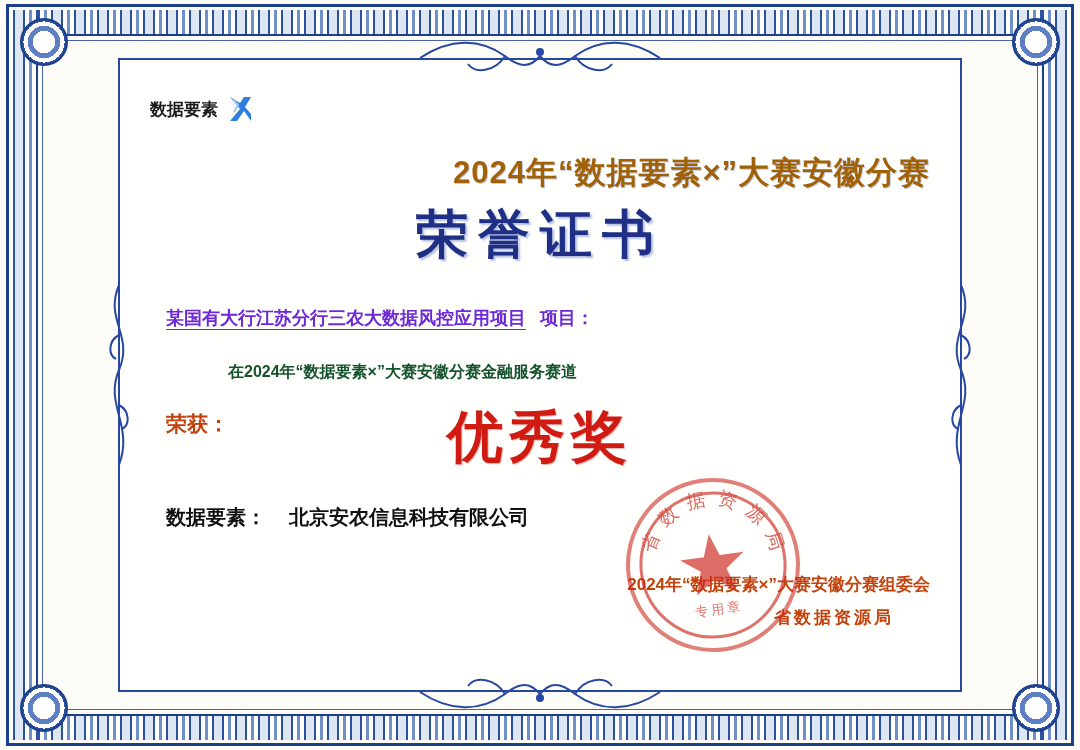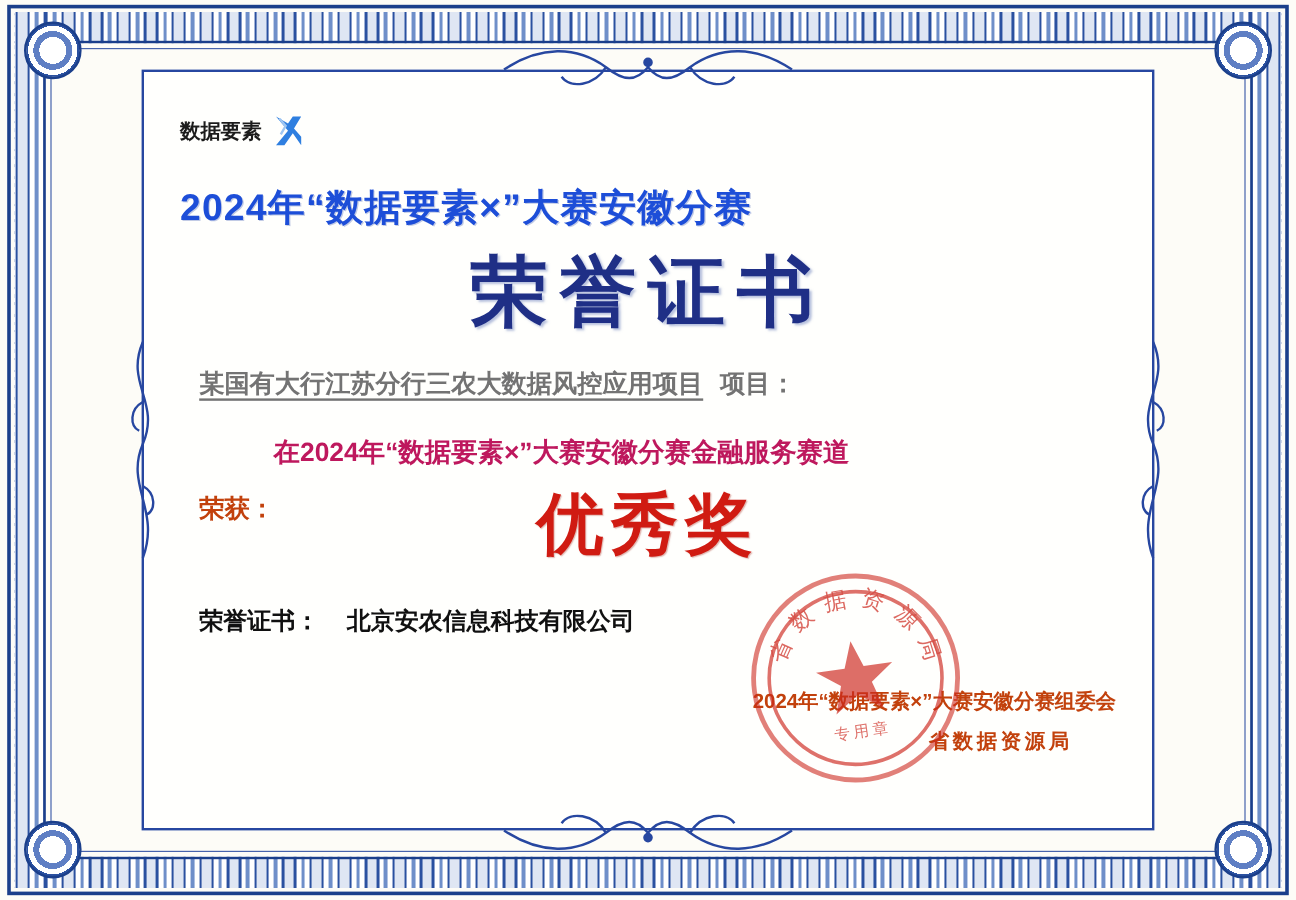--- a/index.html
+++ b/index.html
@@ -140,63 +140,63 @@
   .logo-mark {
     position: relative;
     width: 34px;
     height: 34px;
   }
   .logo-mark svg { display:block; width: 34px; height: 34px; }
 
   .title-main {
     position: absolute;
     left: 0; right: 0; top: 82px;
-    text-align: left;
+    text-align: right;
     font-family: "Liberation Sans", sans-serif;
     font-size: 31px;
     font-weight: bold;
     letter-spacing: 1px;
-    color: #1d4ed8;
+    color: #a16207;
     text-shadow: 1px 1px 0 rgba(120,140,200,0.45);
   }
 
   .title-honor {
     position: absolute;
     left: 0; right: 0; top: 130px;
     text-align: center;
     font-family: "Liberation Serif", serif;
-    font-size: 64px;
+    font-size: 52px;
     font-weight: bold;
     letter-spacing: 10px;
     color: #1f2f86;
     text-shadow: 2px 2px 2px rgba(110,130,190,0.5);
   }
 
   .body-line1 {
     position: absolute;
     left: 16px; right: 0; top: 236px;
-    font-size: 21px;
-    color: #737373;
+    font-size: 18px;
+    color: #6d28d9;
     font-weight: bold;
     white-space: nowrap;
   }
   .project-name {
     text-decoration: underline;
     text-underline-offset: 5px;
   }
   .project-label {
     margin-left: 14px;
     font-weight: bold;
   }
 
   .body-line2 {
     position: absolute;
     left: 78px; right: 0; top: 292px;
-    font-size: 22px;
-    color: #be185d;
+    font-size: 16px;
+    color: #14532d;
     font-weight: bold;
     white-space: nowrap;
   }
 
   .body-line3 {
     position: absolute;
     left: 16px; top: 340px;
     font-size: 21px;
     color: #c2410c;
     font-weight: bold;
@@ -322,21 +322,21 @@
       <span class="project-name">某国有大行江苏分行三农大数据风控应用项目</span><span class="project-label">项目：</span>
     </div>
 
     <div class="body-line2">在2024年“数据要素×”大赛安徽分赛金融服务赛道</div>
 
     <div class="body-line3">荣获：</div>
 
     <div class="award-name">优秀奖</div>
 
     <div class="body-line4">
-      <span>荣誉证书：</span><span class="unit-value">北京安农信息科技有限公司</span>
+      <span>数据要素：</span><span class="unit-value">北京安农信息科技有限公司</span>
     </div>
 
     <div class="signature">
       <div>2024年“数据要素×”大赛安徽分赛组委会</div>
       <div class="sign-date">省数据资源局</div>
     </div>
 
     <div class="seal">
       <svg viewBox="0 0 166 166">
         <defs>

